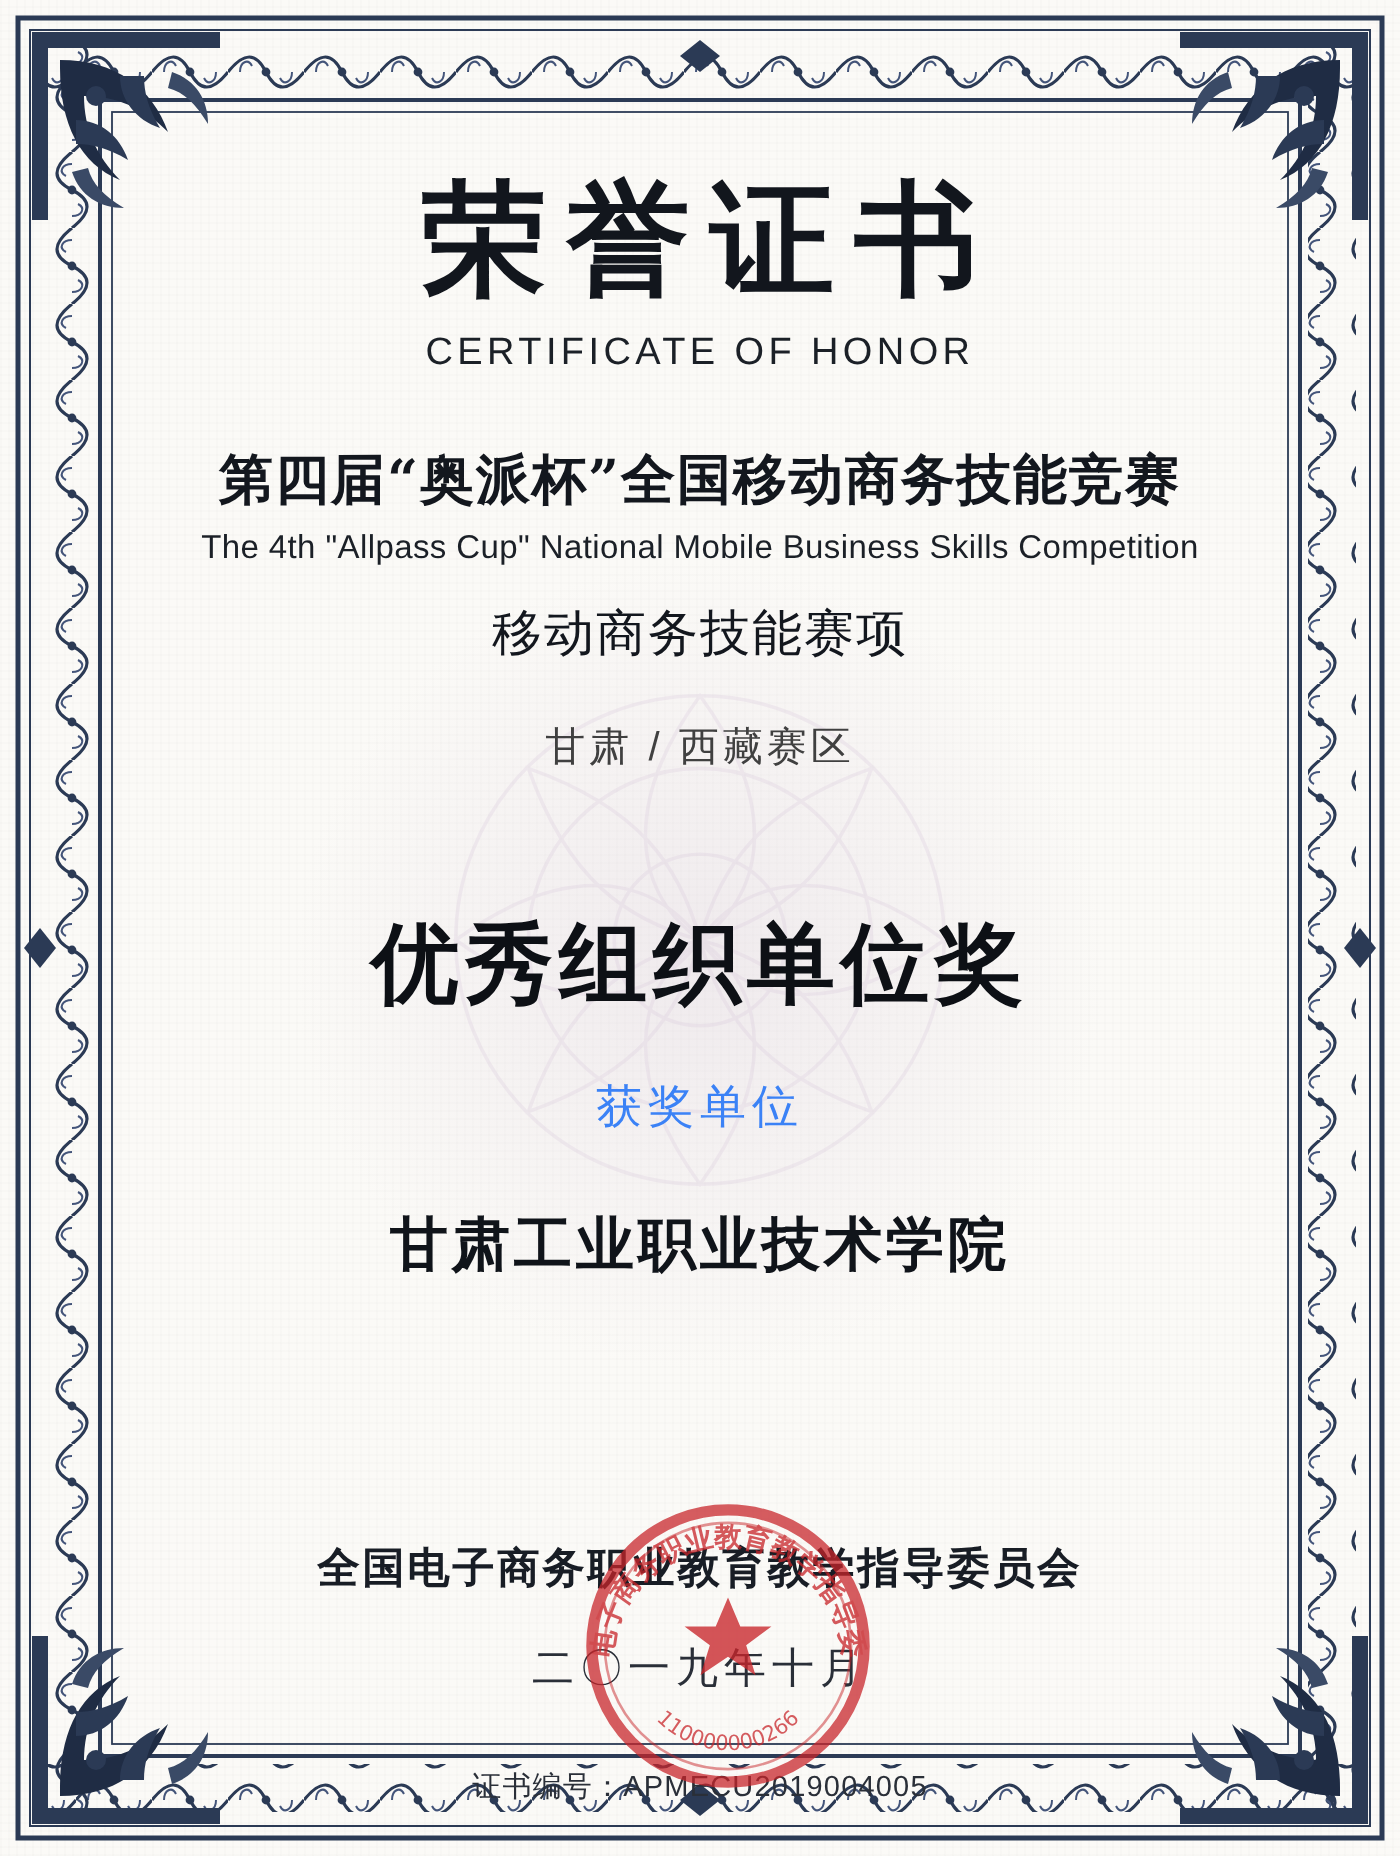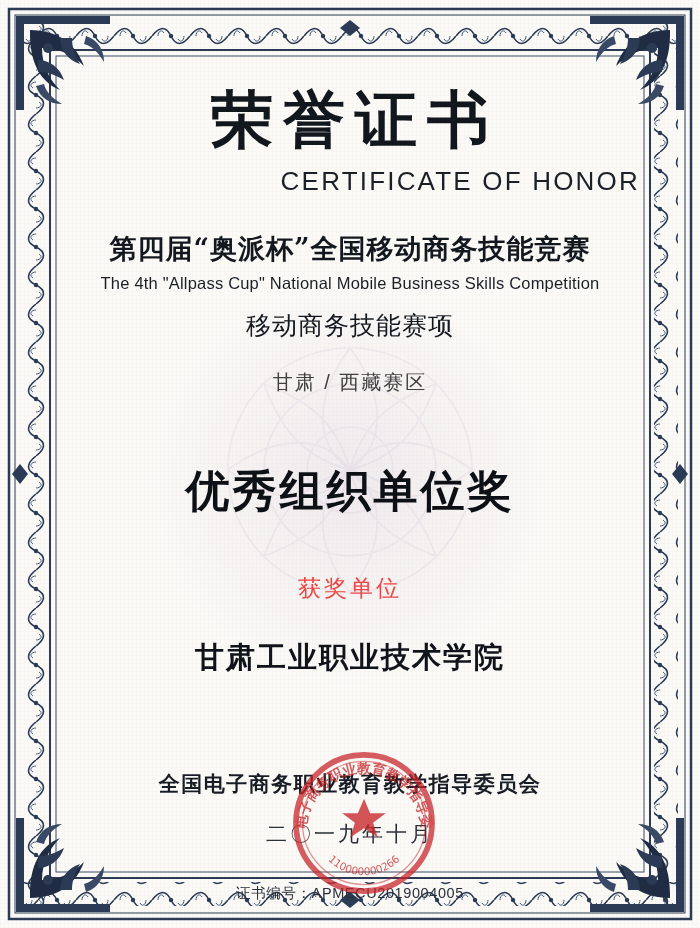--- a/index.html
+++ b/index.html
@@ -67,25 +67,24 @@
     font-family: "DejaVu Serif", "Liberation Serif", serif;
     font-size: 62px;
     font-weight: bold;
     letter-spacing: 10px;
     color: #12161d;
     line-height: 1.1;
     text-indent: 10px;
   }
   .title-en {
     margin-top: 12px;
-    font-size: 26px;
+    font-size: 19px;
     letter-spacing: 2.2px;
     color: #1b2027;
     font-family: "Liberation Sans", sans-serif;
-    text-align: right;
   }
 
   .comp-cn {
     margin-top: 34px;
     font-family: "DejaVu Serif", "Liberation Serif", serif;
     font-size: 27px;
     font-weight: bold;
     letter-spacing: 1px;
     color: #13171e;
   }
@@ -114,24 +113,24 @@
   .award-title {
     margin-top: 66px;
     font-family: "DejaVu Serif", "Liberation Serif", serif;
     font-size: 44px;
     font-weight: bold;
     letter-spacing: 3px;
     color: #0d1015;
   }
 
   .recipient-label {
-    margin-top: 52px;
+    margin-top: 26px;
     font-size: 23px;
     letter-spacing: 3px;
-    color: #ef4444;
+    color: #3b82f6;
   }
   .recipient-name {
     margin-top: 34px;
     font-family: Liberation Sans, sans-serif;
     font-size: 29px;
     font-weight: bold;
     letter-spacing: 2px;
     color: #10141a;
   }
 

